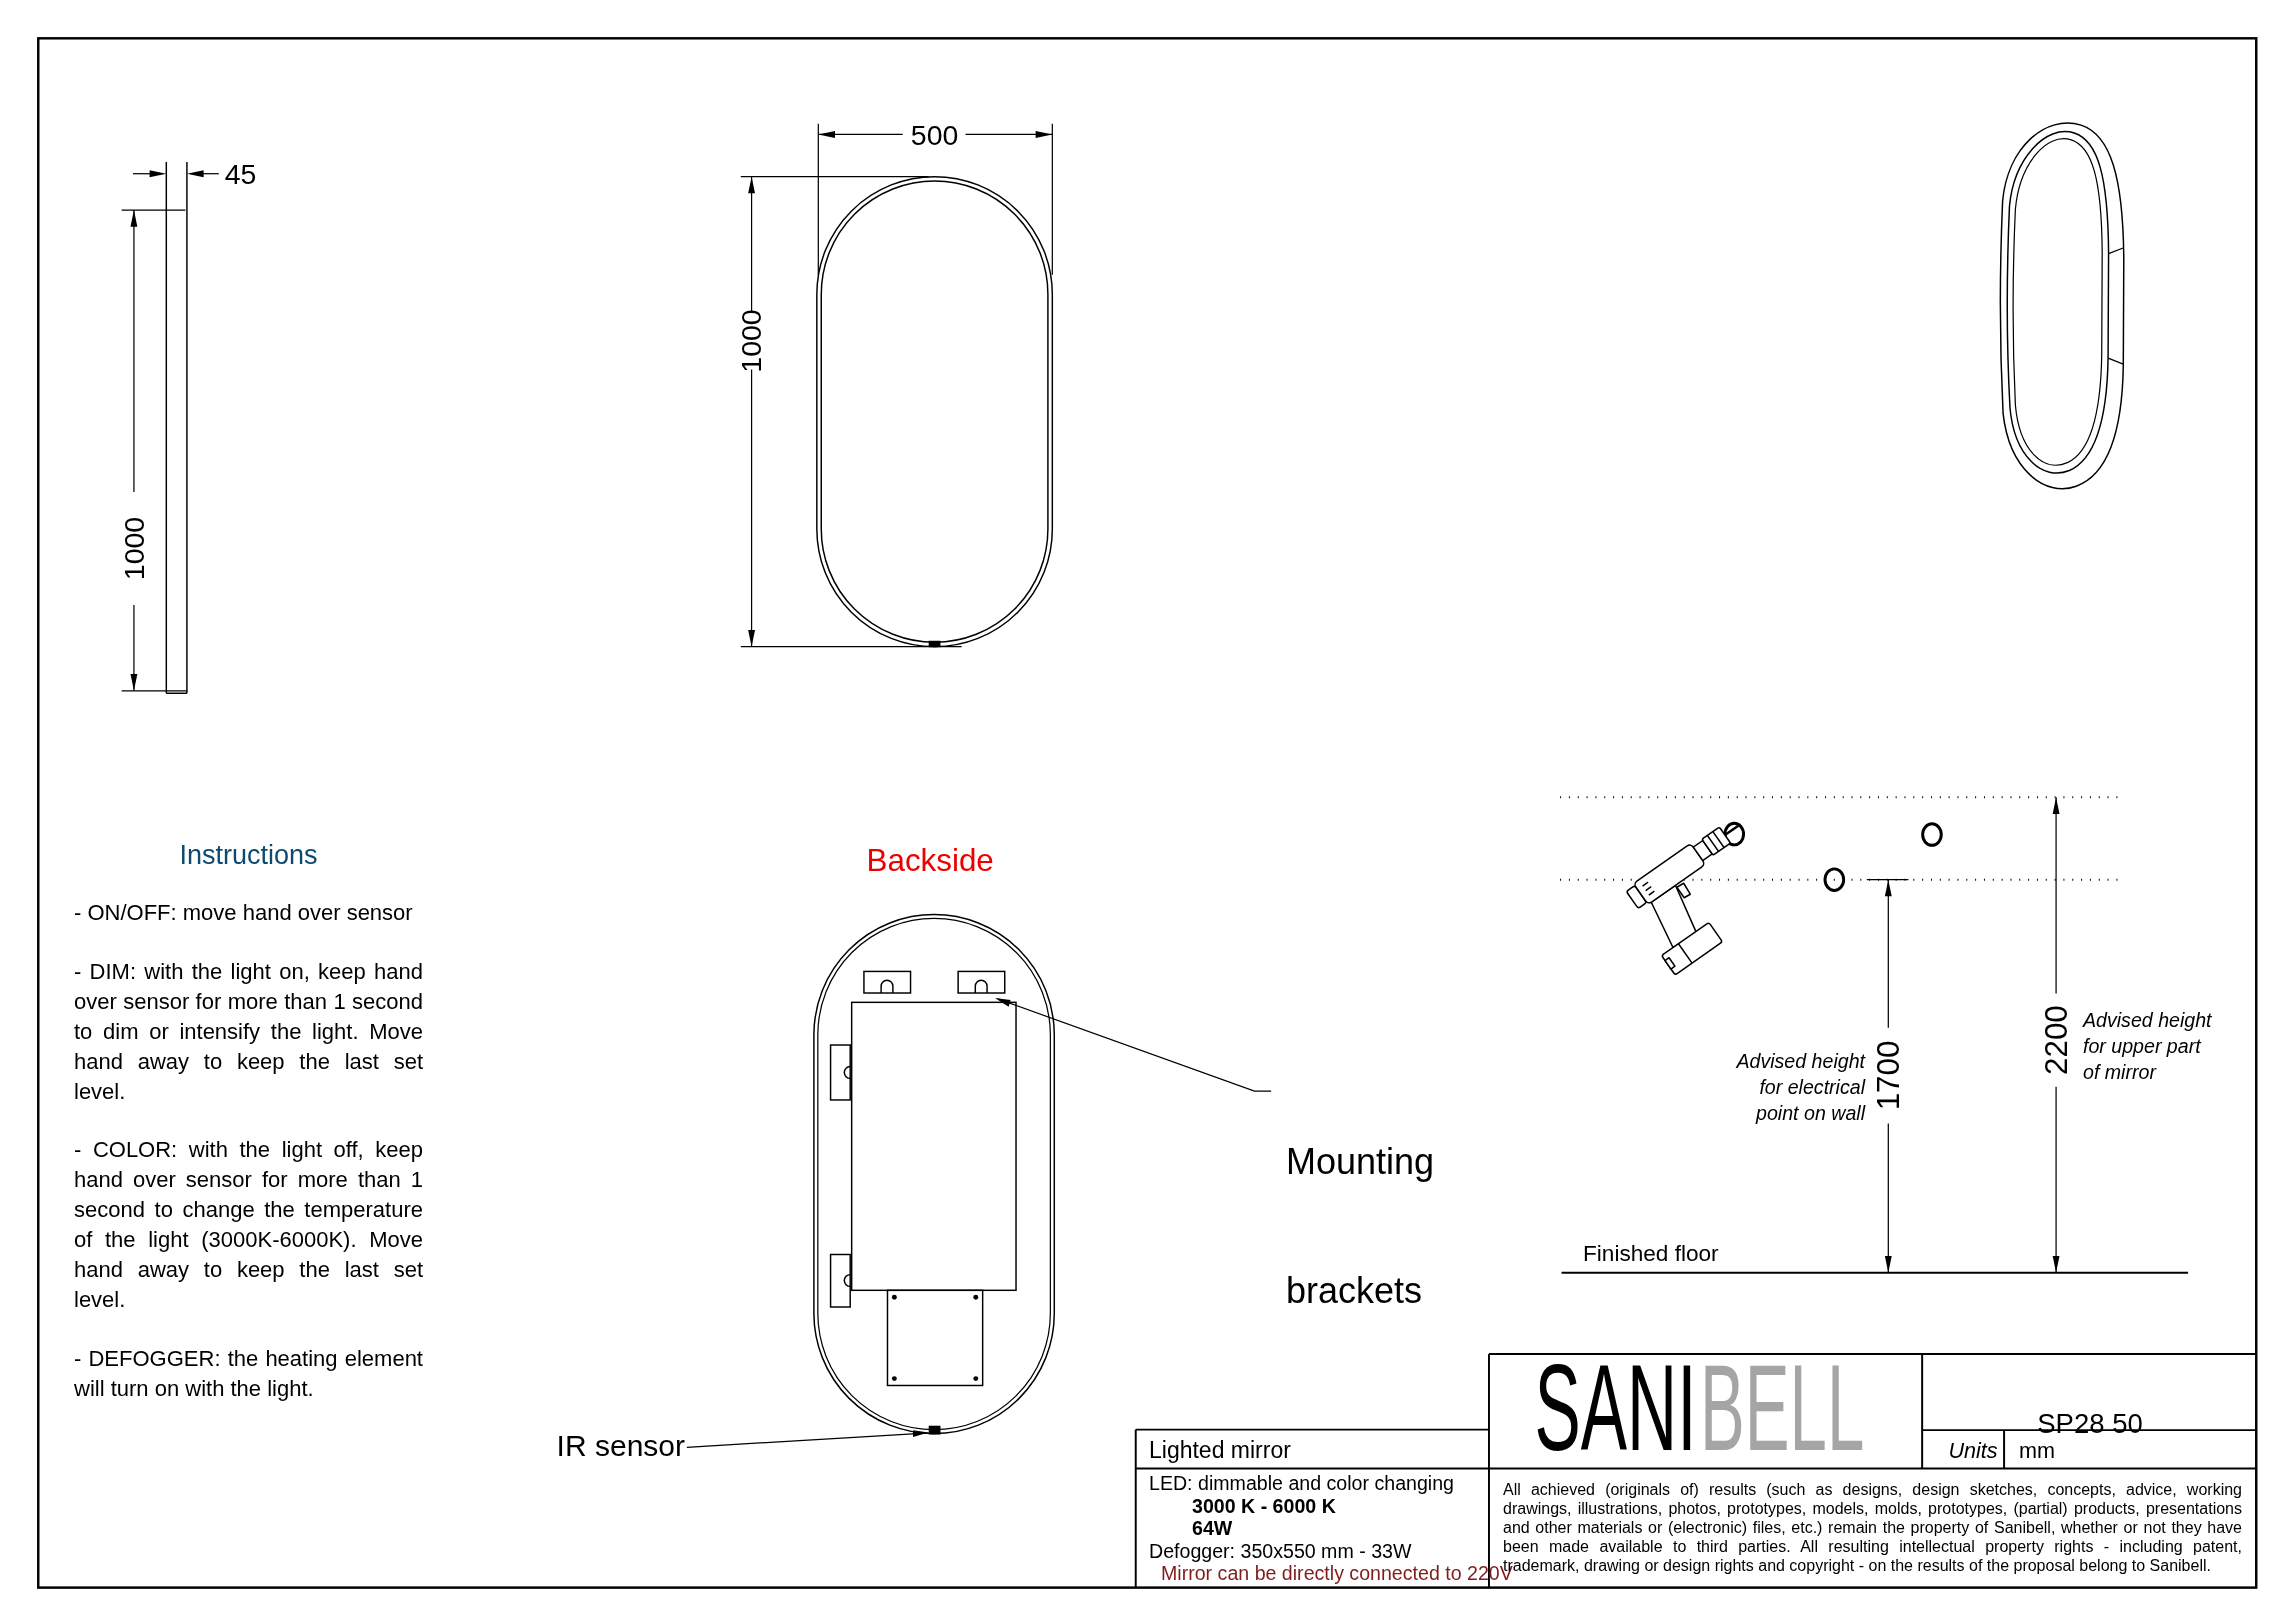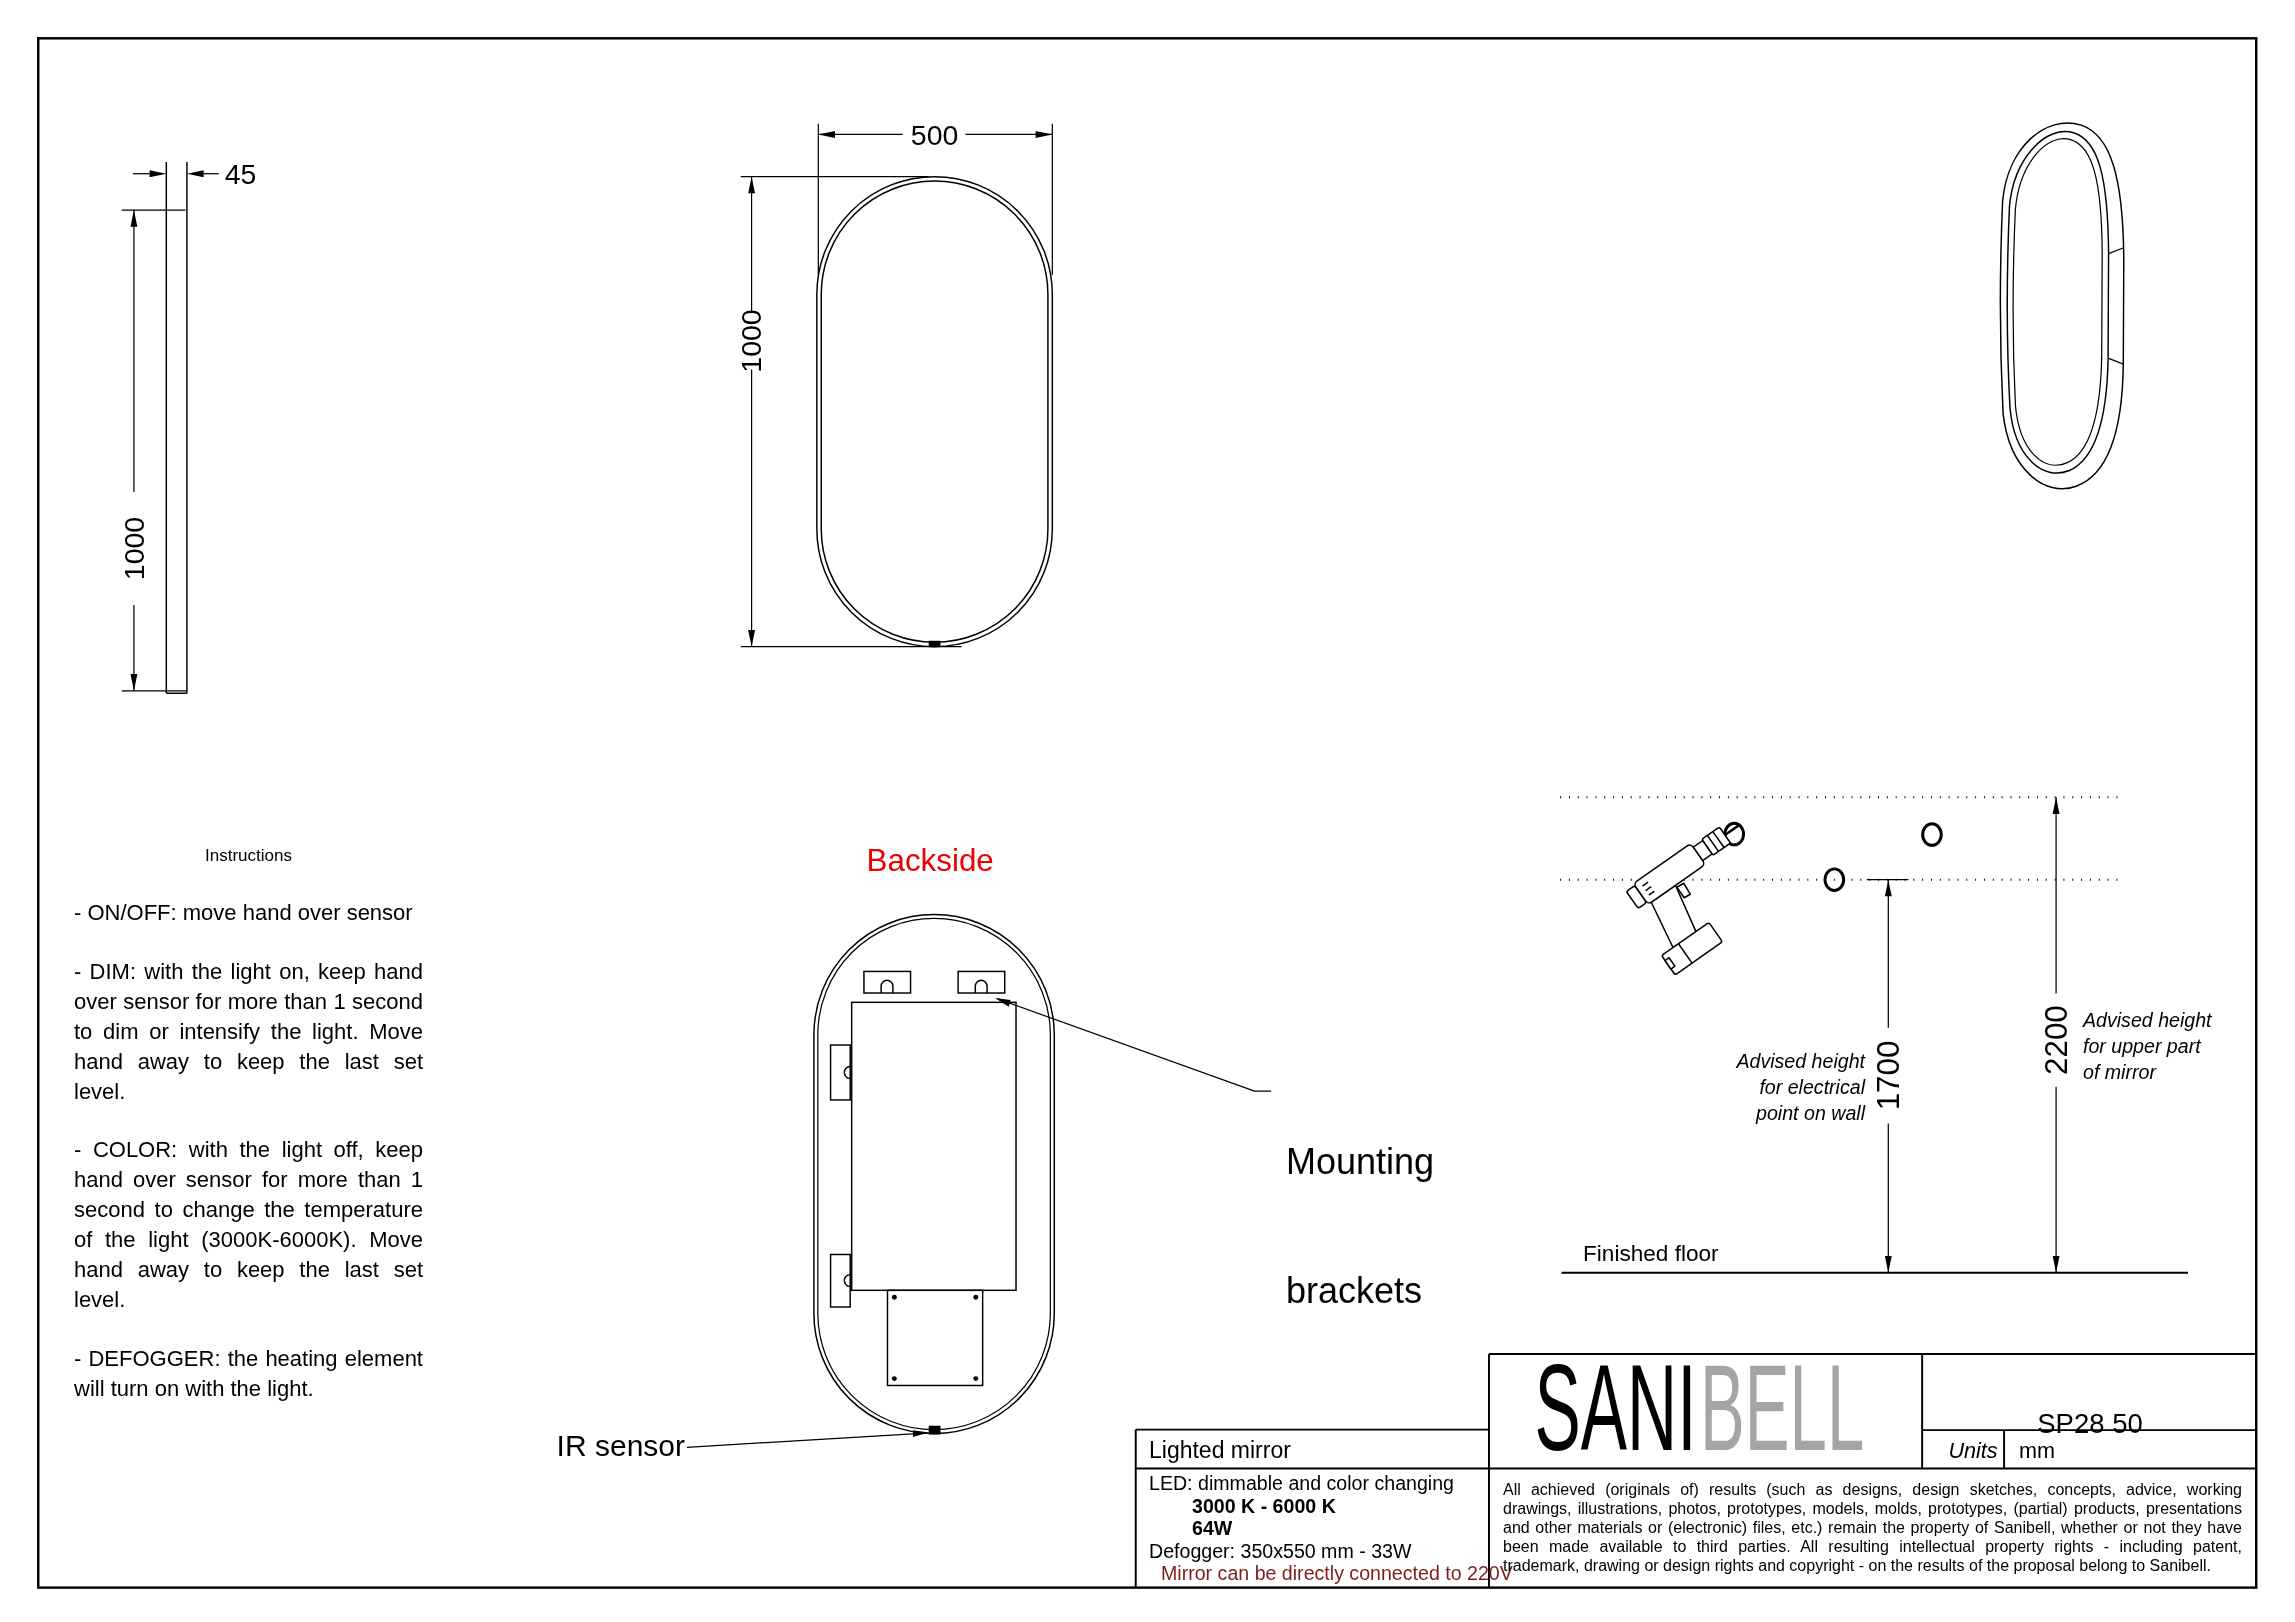--- a/index.html
+++ b/index.html
@@ -11,21 +11,21 @@
     color:#000;
     overflow:hidden;
   }
   .art{position:absolute;left:0;top:0;}
   .ln{stroke:#000;fill:none;}
   .ar{fill:#000;stroke:none;}
   .lbl{position:absolute;white-space:pre;}
   .red{color:#7f1d1d;margin-left:12px;}
   
   .instructions{position:absolute;left:74px;top:842px;width:349px;font-size:22px;line-height:30px;}
-  .instructions .head{text-align:center;font-size:17px;line-height:27.5px;color:#000000;margin-bottom:16px;}
+  .instructions .head{text-align:center;font-size:27px;line-height:27.5px;color:#0c4a6e;margin-bottom:16px;}
   .instructions p{margin:28.5px 0 0 0;text-align:justify;}
   
   .adv{position:absolute;font-size:19.6px;line-height:26px;font-style:italic;}
   .adv.rt{text-align:right;}
   
   .tb-text{position:absolute;font-size:19.6px;line-height:22.6px;}
   .specs div{white-space:pre;}
   .ind{padding-left:43px;font-weight:bold;}
   .legal{position:absolute;left:1503px;top:1480px;width:739px;
          font-size:16px;line-height:19px;text-align:justify;}

